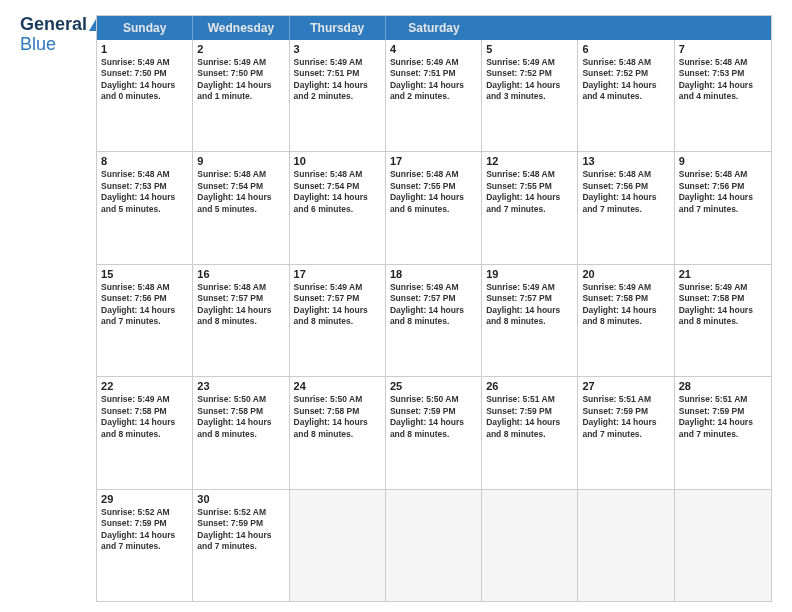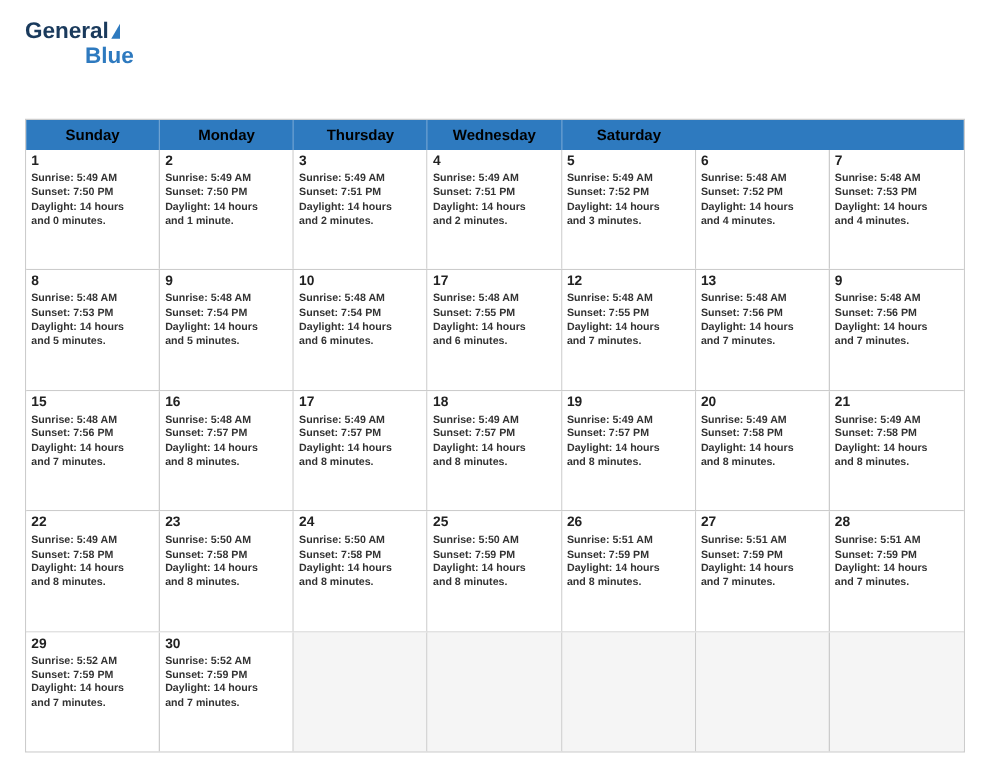--- a/index.html
+++ b/index.html
@@ -8,22 +8,20 @@
       height: 612px;
       font-family: Arial, sans-serif;
       background: #fff;
       overflow: hidden;
     }
     .page {
       width: 792px;
       height: 612px;
       padding: 15px 20px 10px 20px;
       display: flex;
-      flex-direction: column;
-      gap: 32px;
     }
     .header {
       display: flex;
       justify-content: space-between;
       align-items: flex-start;
       margin-bottom: 8px;
     }
     .logo {
       display: flex;
       flex-direction: column;
@@ -66,21 +64,21 @@
       display: flex;
       flex-direction: column;
       border: 1px solid #ccc;
     }
     .cal-header {
       display: grid;
       grid-template-columns: repeat(7, 1fr);
       background: #2e7abf;
     }
     .cal-header-cell {
-      color: #000000;
+      color: #e5e5e5;
       font-size: 12px;
       font-weight: bold;
       text-align: center;
       padding: 5px 3px;
       border-right: 1px solid rgba(255,255,255,0.3);
     }
     .cal-header-cell:last-child { border-right: none; }
     .cal-body {
       flex: 1;
       display: flex;
@@ -121,34 +119,33 @@
 </head>
 <body>
 
 <div class="page">
   <div class="header">
     <div class="logo">
       <div style="display:flex;align-items:center;">
         <span class="logo-text" style="color:#1a3a5c;">General</span>
         <span class="logo-triangle"></span>
       </div>
-      <span class="logo-text logo-blue" style="color:#2e7abf;font-size:18px;font-weight:bold;margin-left:48px;">Blue</span>
+      <span class="logo-text logo-blue" style="color:#2e7abf;font-size:18px;font-weight:normal;">Blue</span>
     </div>
     <div class="title-block">
       <div class="main-title"></div>
       <div class="subtitle"></div>
     </div>
   </div>
 
   <div class="calendar">
     <div class="cal-header">
     <div class="cal-header-cell">Sunday</div>
-        <div class="cal-header-cell">Monday</div>
+        <div class="cal-header-cell">Wednesday</div>
         <div class="cal-header-cell">Thursday</div>
-        <div class="cal-header-cell">Wednesday</div>
         <div class="cal-header-cell">Saturday</div>
       </div>
     <div class="cal-body">
     <div class="cal-row">
           <div class="cal-cell">
             <span class="day-num">1</span>
             <div class="cell-text">Sunrise: 5:49 AM<br>Sunset: 7:50 PM<br>Daylight: 14 hours<br>and 0 minutes.</div>
           </div>
           <div class="cal-cell">
             <span class="day-num">2</span>

